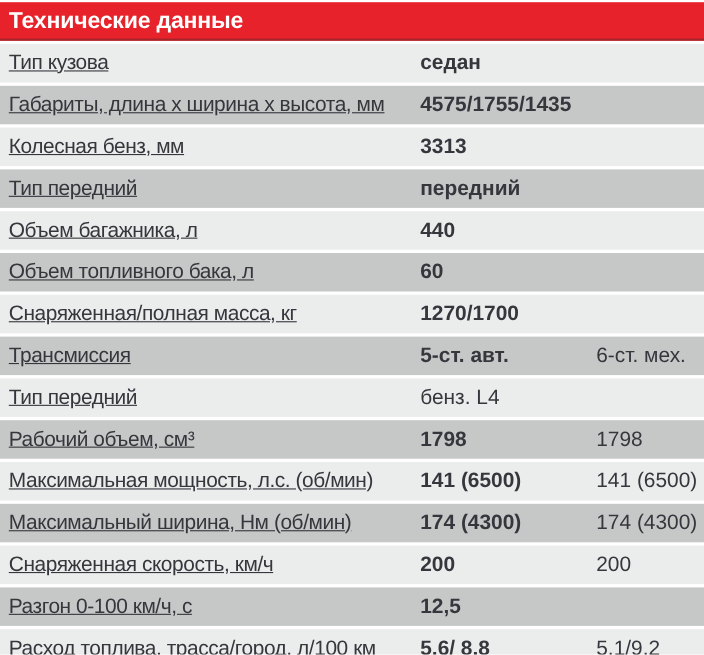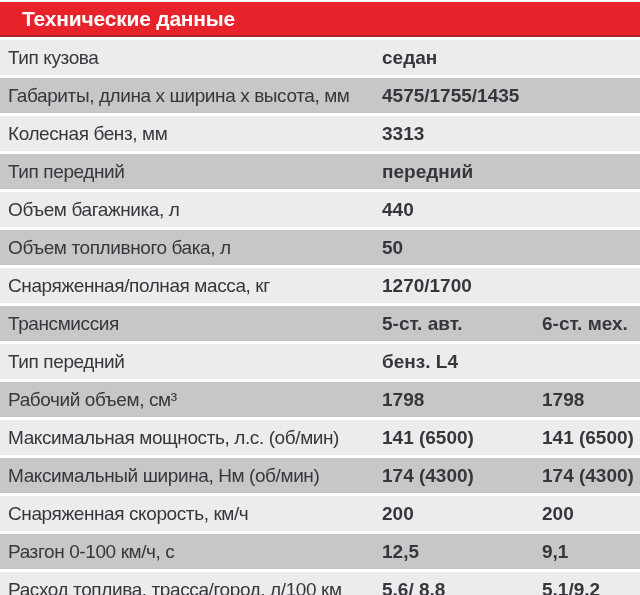--- a/index.html
+++ b/index.html
@@ -19,21 +19,21 @@
     font-family: "Liberation Sans", sans-serif;
   }
   .spec-header {
     margin-top: 2px;
     height: 33px;
     box-sizing: content-box;
     background: var(--header-bg);
     border-bottom: 2px solid var(--header-border);
     display: flex;
     align-items: center;
-    padding-left: 22px;
+    padding-left: 8px;
     margin-bottom: 3px;
   }
   .spec-title {
     color: var(--header-text);
     font-size: 21px;
     font-weight: bold;
     letter-spacing: -0.2px;
   }
   .spec-table { width: 640px; }
   .spec-row {
@@ -46,29 +46,30 @@
   }
   .spec-row:nth-child(odd)  { background: var(--row-light); }
   .spec-row:nth-child(even) { background: var(--row-dark); }
   .spec-label {
     width: 382px;
     padding-left: 8px;
     box-sizing: border-box;
     letter-spacing: -0.4px;
     white-space: nowrap;
     overflow: hidden;
+    text-decoration: underline;
   }
   .spec-v1 {
     width: 160px;
     font-weight: bold;
     white-space: nowrap;
   }
   .spec-v2 {
     flex: 1;
-    font-weight: bold;
+    font-weight: normal;
     white-space: nowrap;
   }
 </style>
 </head>
 <body>
 
 <div class="spec-header">
   <span class="spec-title">Технические данные</span>
 </div>
 
@@ -93,21 +94,21 @@
     <span class="spec-v1">передний</span>
     <span class="spec-v2"></span>
   </div>
     <div class="spec-row">
     <span class="spec-label">Объем багажника, л</span>
     <span class="spec-v1">440</span>
     <span class="spec-v2"></span>
   </div>
     <div class="spec-row">
     <span class="spec-label">Объем топливного бака, л</span>
-    <span class="spec-v1">50</span>
+    <span class="spec-v1">60</span>
     <span class="spec-v2"></span>
   </div>
     <div class="spec-row">
     <span class="spec-label">Снаряженная/полная масса, кг</span>
     <span class="spec-v1">1270/1700</span>
     <span class="spec-v2"></span>
   </div>
     <div class="spec-row">
     <span class="spec-label">Трансмиссия</span>
     <span class="spec-v1">5-ст. авт.</span>
@@ -133,20 +134,19 @@
     <span class="spec-v2">174 (4300)</span>
   </div>
     <div class="spec-row">
     <span class="spec-label">Снаряженная скорость, км/ч</span>
     <span class="spec-v1">200</span>
     <span class="spec-v2">200</span>
   </div>
     <div class="spec-row">
     <span class="spec-label">Разгон 0-100 км/ч, с</span>
     <span class="spec-v1">12,5</span>
-    <span class="spec-v2">9,1</span>
   </div>
     <div class="spec-row">
     <span class="spec-label">Расход топлива, трасса/город, л/100 км</span>
     <span class="spec-v1">5,6/ 8,8</span>
     <span class="spec-v2">5,1/9,2</span>
   </div>
   </div>
 
 </body></html>

